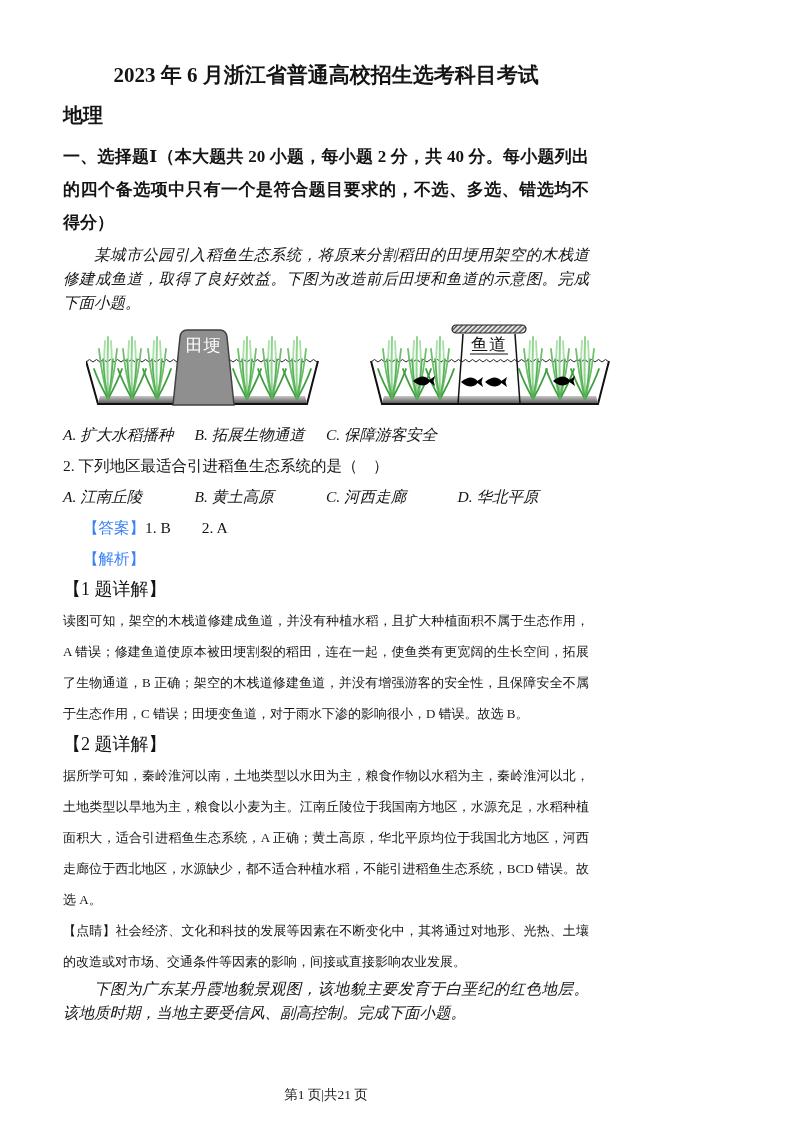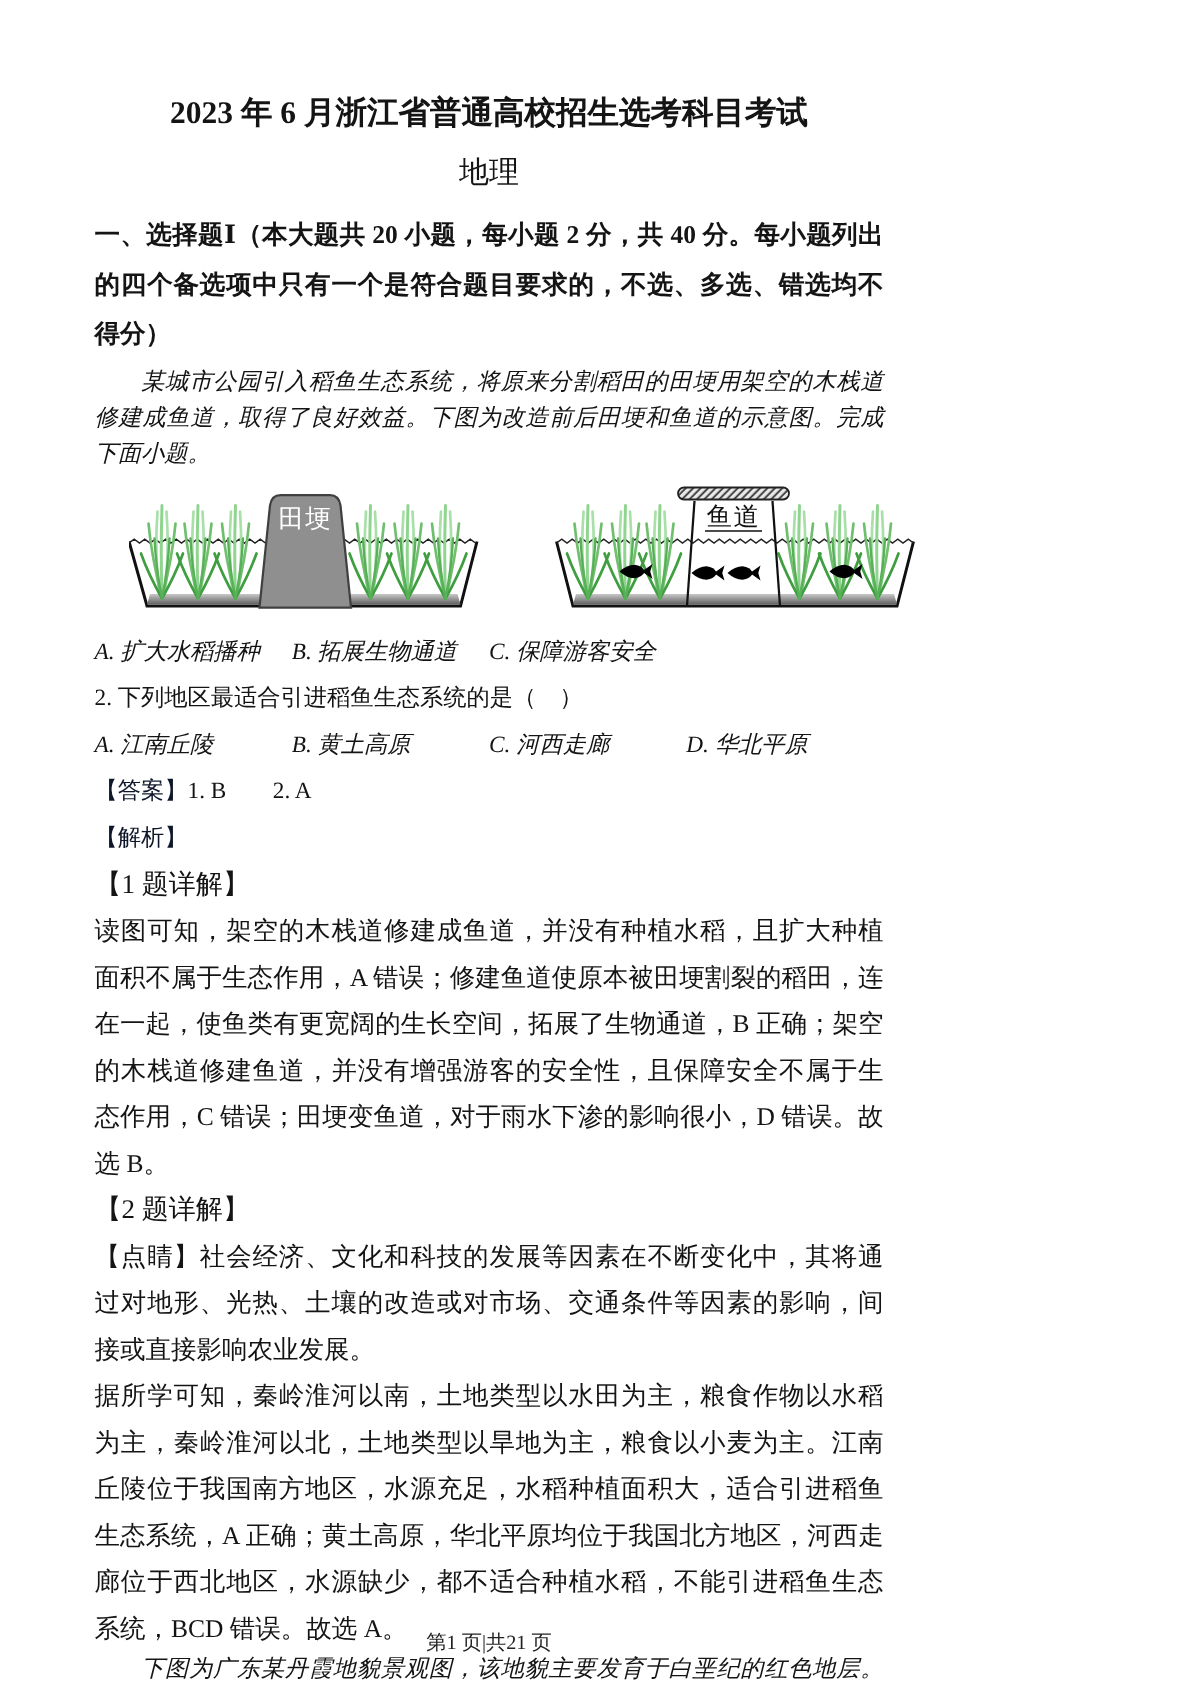--- a/index.html
+++ b/index.html
@@ -2,33 +2,33 @@
 <html><head>
 <meta charset="utf-8">
 <style>
   html,body{margin:0;padding:0;background:#ffffff;}
   .page{
     position:relative;width:652px;height:1122px;box-sizing:border-box;
     padding:60px 63px 0;background:#fff;overflow:hidden;
     font-family:"Liberation Serif","DejaVu Serif",serif;color:#141414;
   }
   .title{text-align:center;font-size:21px;font-weight:700;line-height:30px;margin-bottom:10px;}
-  .subject{text-align:center;font-size:20px;font-weight:400;line-height:30px;margin-bottom:10px;}
+  .subject{text-align:left;font-size:20px;font-weight:700;line-height:30px;margin-bottom:10px;}
   .section-heading{font-size:17px;font-weight:700;line-height:33px;text-align:justify;margin-bottom:4px;}
   .passage{font-style:italic;font-size:15.5px;line-height:24px;text-indent:2em;text-align:justify;margin:0;}
   .figure-row{margin:4px 0 8px;}
   svg.figure{display:block;margin-left:23px;}
   .qline{font-size:15.5px;line-height:31px;}
   .q-first{margin-top:8px;}
   .options{display:flex;font-size:15.5px;line-height:31px;}
   .opt{width:25%;font-style:italic;}
   .ansline{font-size:15.5px;line-height:31px;}
-  .blue{color:#0f172a;}
+  .blue{color:#3b82f6;margin-left:20px;}
   .detail-label{font-size:18px;line-height:31px;}
-  .body-para{margin:0;font-size:17px;line-height:31px;text-align:justify;}
+  .body-para{margin:0;font-size:13px;line-height:31px;text-align:justify;}
   .footer{position:absolute;left:0;right:0;top:1086px;text-align:center;font-size:13.5px;color:#222;}
 </style>
 </head>
 <body>
 
 <div class="page">
 
   <div class="title">2023 年 6 月浙江省普通高校招生选考科目考试</div>
   <div class="subject">地理</div>
 
@@ -120,22 +120,22 @@
   </div>
 
   <div class="ansline">
     <span class="blue">【解析】</span>
   </div>
 
   <div class="detail-label">【1 题详解】</div>
   <p class="body-para">读图可知，架空的木栈道修建成鱼道，并没有种植水稻，且扩大种植面积不属于生态作用，A 错误；修建鱼道使原本被田埂割裂的稻田，连在一起，使鱼类有更宽阔的生长空间，拓展了生物通道，B 正确；架空的木栈道修建鱼道，并没有增强游客的安全性，且保障安全不属于生态作用，C 错误；田埂变鱼道，对于雨水下渗的影响很小，D 错误。故选 B。</p>
 
   <div class="detail-label">【2 题详解】</div>
+  <p class="body-para">据所学可知，秦岭淮河以南，土地类型以水田为主，粮食作物以水稻为主，秦岭淮河以北，土地类型以旱地为主，粮食以小麦为主。江南丘陵位于我国南方地区，水源充足，水稻种植面积大，适合引进稻鱼生态系统，A 正确；黄土高原，华北平原均位于我国北方地区，河西走廊位于西北地区，水源缺少，都不适合种植水稻，不能引进稻鱼生态系统，BCD 错误。故选 A。</p>
+
   <p class="body-para">
     <span>【点睛】</span><span>社会经济、文化和科技的发展等因素在不断变化中，其将通过对地形、光热、土壤的改造或对市场、交通条件等因素的影响，间接或直接影响农业发展。</span>
   </p>
-
-  <p class="body-para">据所学可知，秦岭淮河以南，土地类型以水田为主，粮食作物以水稻为主，秦岭淮河以北，土地类型以旱地为主，粮食以小麦为主。江南丘陵位于我国南方地区，水源充足，水稻种植面积大，适合引进稻鱼生态系统，A 正确；黄土高原，华北平原均位于我国北方地区，河西走廊位于西北地区，水源缺少，都不适合种植水稻，不能引进稻鱼生态系统，BCD 错误。故选 A。</p>
 
   <p class="passage">下图为广东某丹霞地貌景观图，该地貌主要发育于白垩纪的红色地层。该地质时期，当地主要受信风、副高控制。完成下面小题。</p>
 
   <div class="footer">第1 页|共21 页</div>
 </div>
 
 </body></html>

